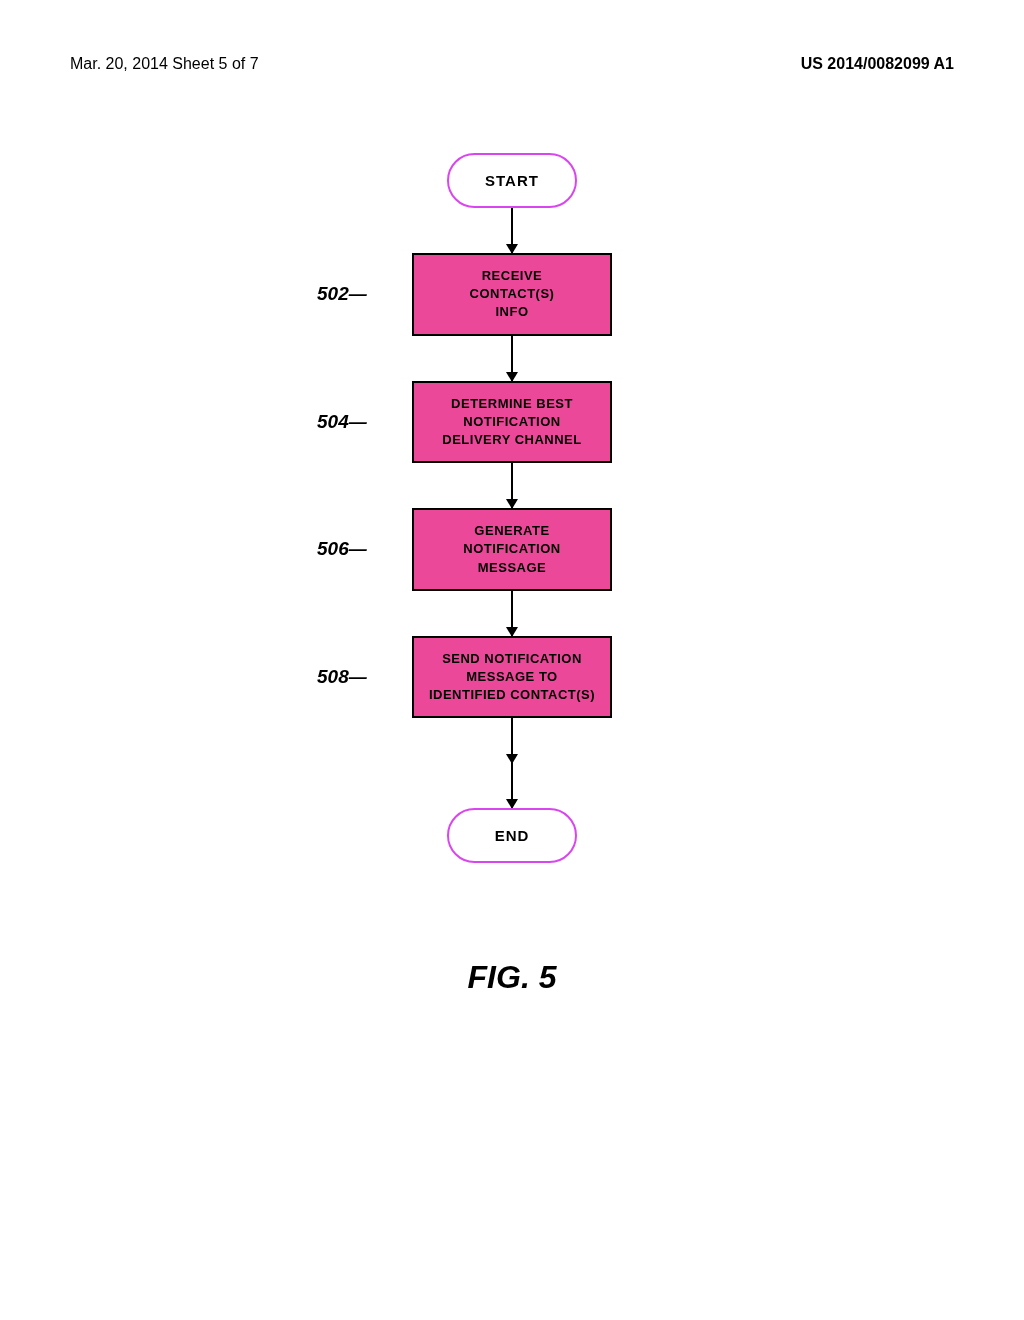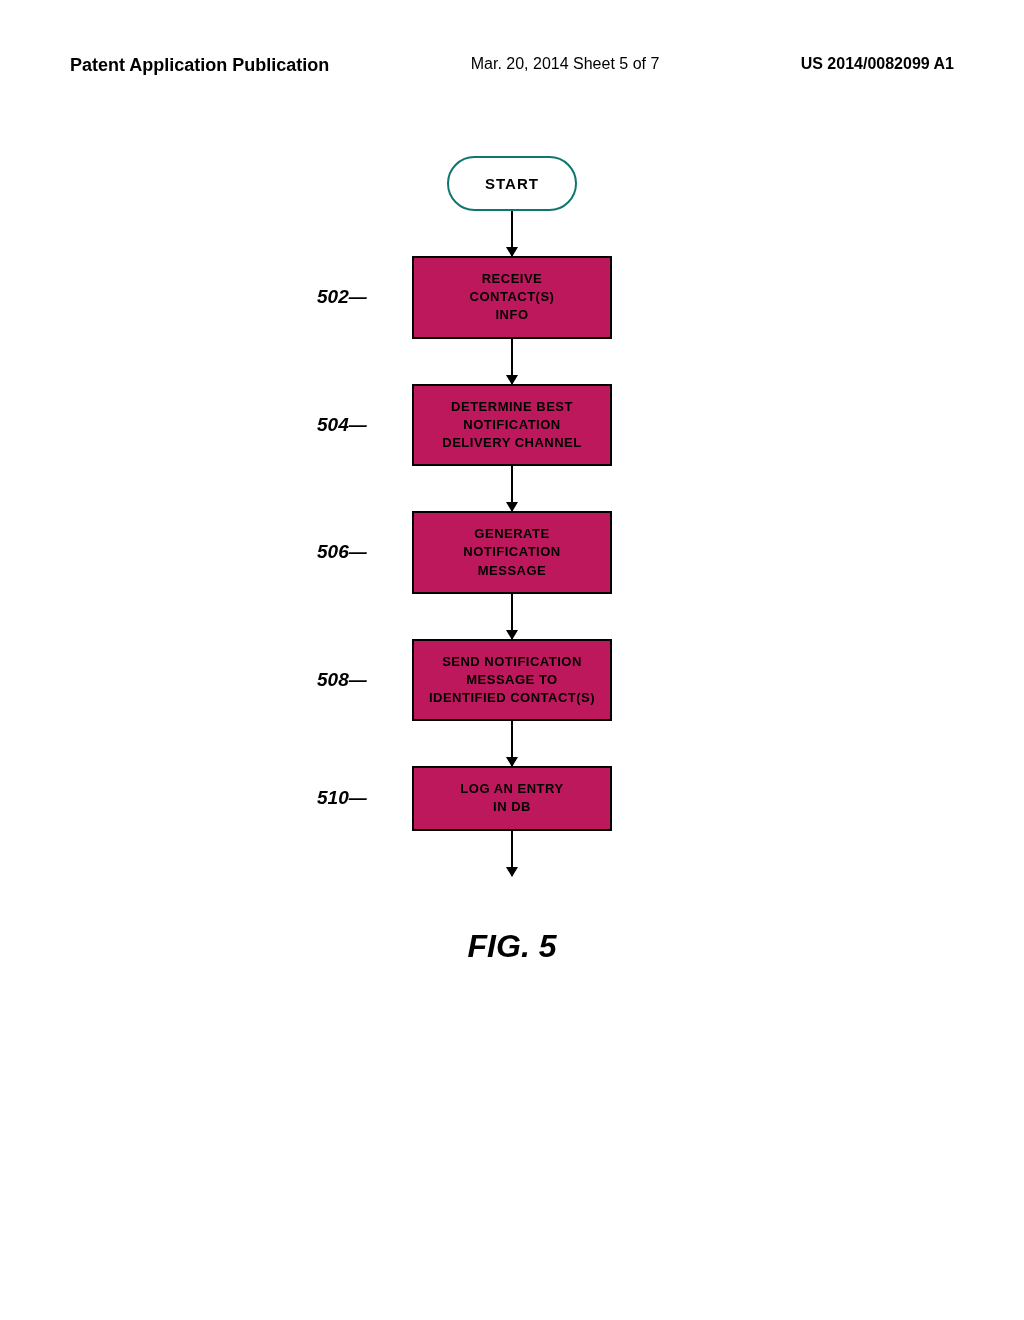--- a/index.html
+++ b/index.html
@@ -60,38 +60,38 @@
     }
 
     .node-row {
       display: flex;
       align-items: center;
       position: relative;
       margin: 0;
     }
 
     .oval-node {
-      border: 2px solid #0f766e;
+      border: 2px solid #d946ef;
       border-radius: 40px;
       width: 130px;
       height: 55px;
       display: flex;
       align-items: center;
       justify-content: center;
       background: #fff;
       font-family: Arial, sans-serif;
       font-weight: bold;
       font-size: 15px;
       letter-spacing: 1px;
     }
 
     .rect-node {
       border: 2px solid #000;
       width: 200px;
-      background: #be185d;
+      background: #ec4899;
       display: flex;
       align-items: center;
       justify-content: center;
       text-align: center;
       font-family: Arial, sans-serif;
       font-weight: bold;
       font-size: 13px;
       letter-spacing: 0.5px;
       padding: 12px 10px;
       line-height: 1.4;
@@ -115,21 +115,21 @@
       border-left: 6px solid transparent;
       border-right: 6px solid transparent;
       border-top: 10px solid #000;
     }
 
     .fig-label {
       font-family: Arial, sans-serif;
       font-size: 32px;
       font-weight: bold;
       font-style: italic;
-      margin-top: 52px;
+      margin-top: 96px;
       text-align: center;
     }
 
     .step-row {
       display: flex;
       align-items: center;
       position: relative;
     }
 
     .step-num {
@@ -140,21 +140,20 @@
       position: absolute;
       left: -95px;
       top: 50%;
       transform: translateY(-50%);
     }
   </style>
 </head>
 <body>
 
 <div class="header">
-  <div class="header-left">Patent Application Publication</div>
   <div class="header-center">Mar. 20, 2014  Sheet 5 of 7</div>
   <div class="header-right">US 2014/0082099 A1</div>
 </div>
 
 <div class="diagram-container">
   <div class="flowchart">
 
     <div class="node-row">
       <div class="oval-node">START</div>
     </div>
@@ -182,24 +181,23 @@
 
     <div class="arrow-line"></div>
 
     <div class="step-row">
       <div class="step-num">508<span style="font-size:18px">—</span></div>
       <div class="rect-node">SEND NOTIFICATION<br>MESSAGE TO<br>IDENTIFIED CONTACT(S)</div>
     </div>
 
     <div class="arrow-line"></div>
 
-    <div class="step-row">
-      <div class="step-num">510<span style="font-size:18px">—</span></div>
-      <div class="rect-node">LOG AN ENTRY<br>IN DB</div>
-    </div>
-
-    <div class="arrow-line"></div>
-
+
+    <div class="arrow-line"></div>
+
+    <div class="node-row">
+      <div class="oval-node">END</div>
+    </div>
 
   </div>
 
   <div class="fig-label">FIG.  5</div>
 </div>
 
 </body></html>

